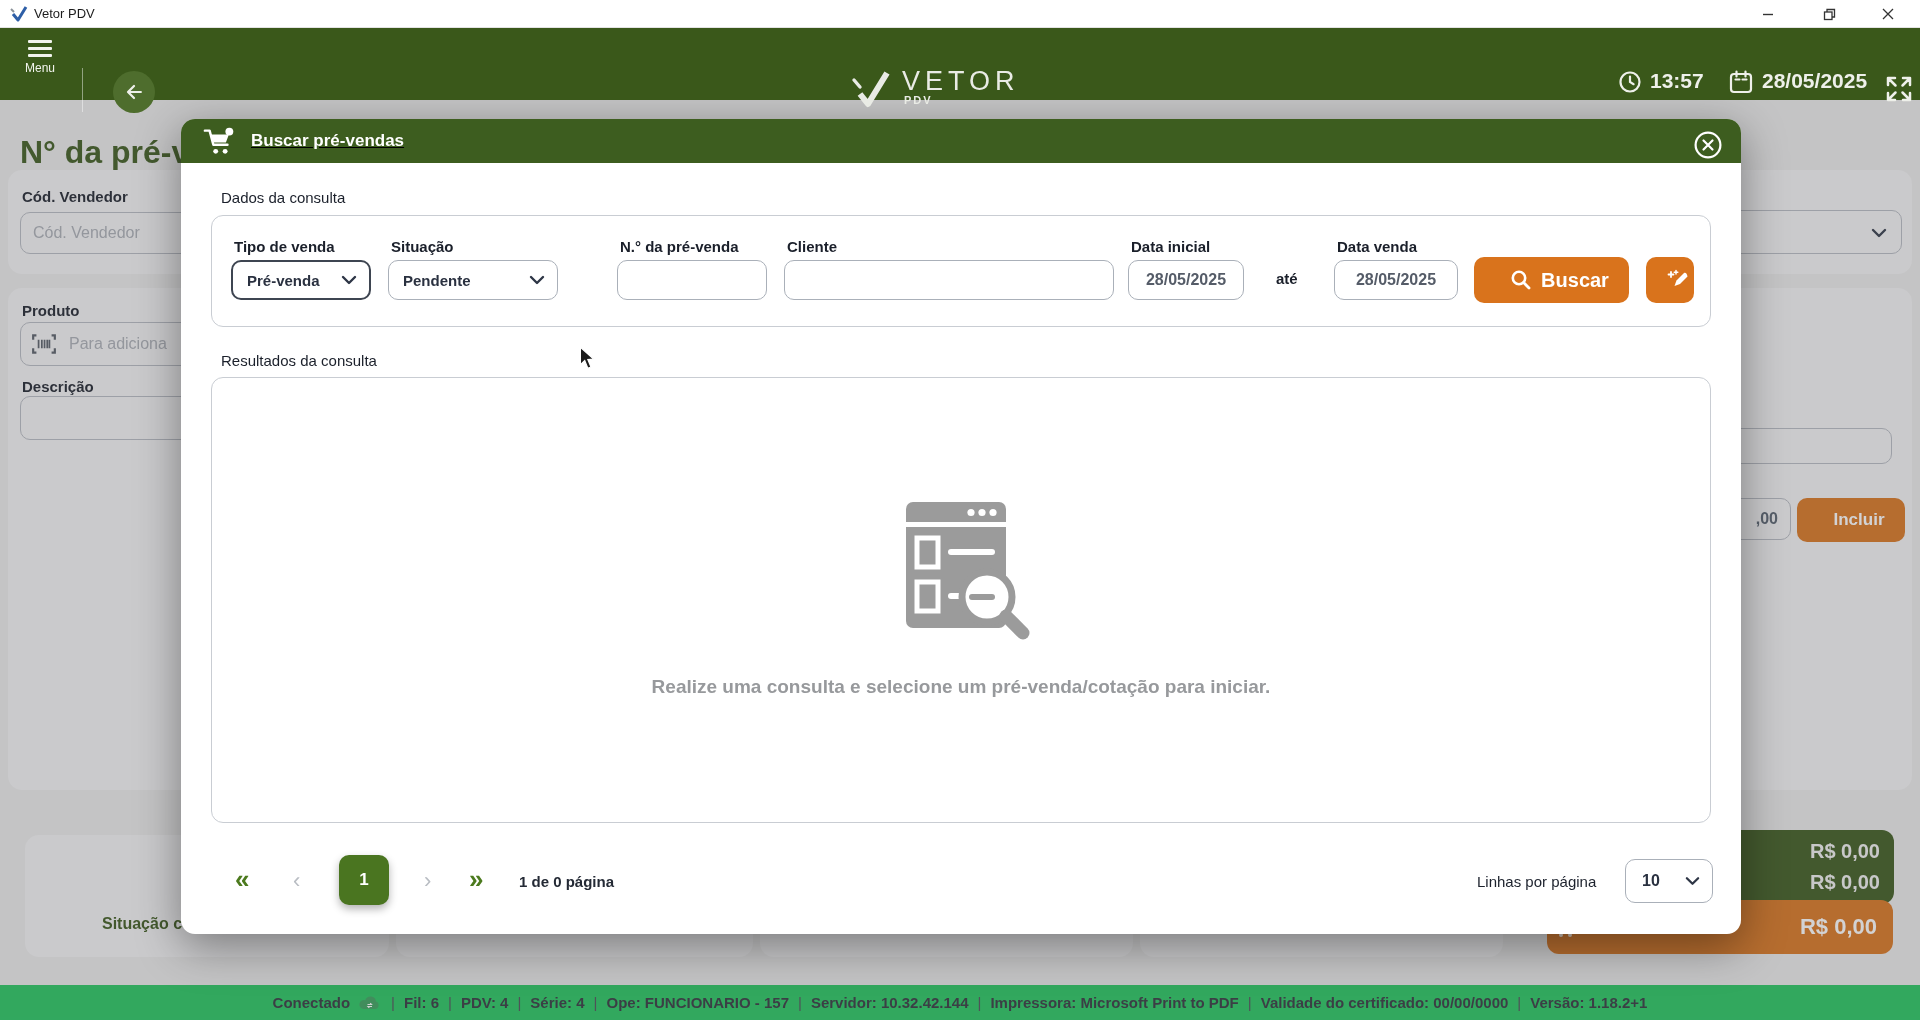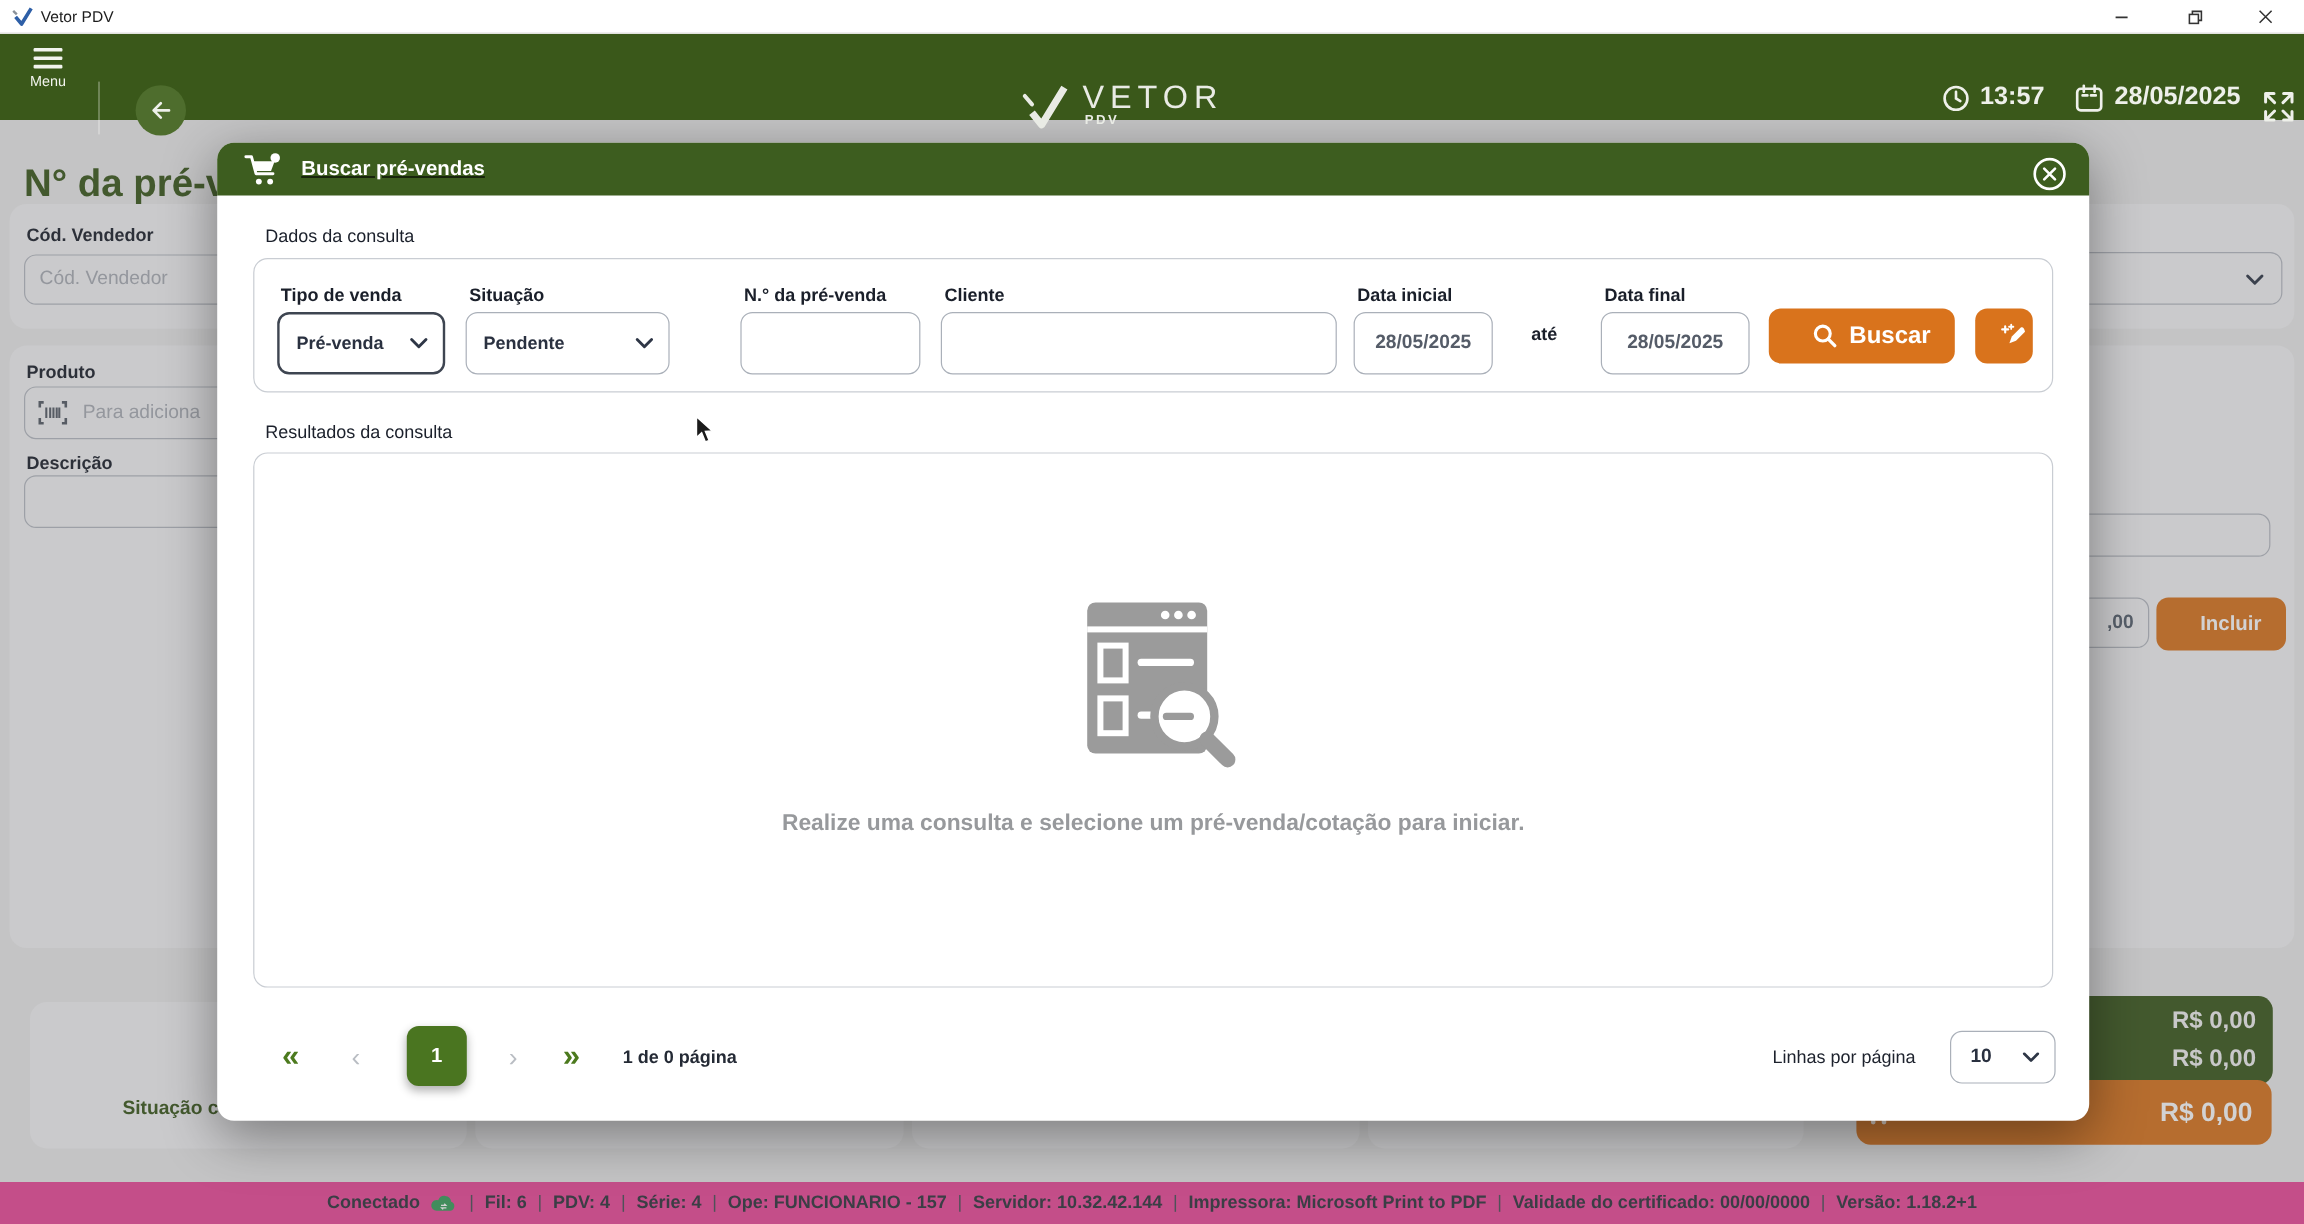--- a/index.html
+++ b/index.html
@@ -33,33 +33,33 @@
   .bg-input::placeholder { color:#a9adb5; }
   .overlay { left:0; top:100px; width:1920px; height:920px; background:rgba(92,92,98,0.28); z-index:2; }
   .totals-panel { left:1540px; top:730px; width:354px; height:74px; background:#3a581b; border-radius:12px; padding:6px 14px; text-align:right; }
   .totals-panel div { color:#f2f2f2; font-size:20px; font-weight:700; line-height:31px; }
   .orange-bar { left:1547px; top:800px; width:346px; height:54px; background:#d9731c; border-radius:12px; display:flex; align-items:center; justify-content:flex-end; padding-right:16px; }
   .orange-bar .amount { color:#fff; font-size:22px; font-weight:700; }
   .drag-dots { position:absolute; left:12px; top:14px; width:14px; height:26px; display:grid; grid-template-columns:1fr 1fr; gap:3px; }
   .drag-dots i { width:4px; height:4px; border-radius:50%; background:rgba(255,255,255,0.85); }
 
   
-  .statusbar { left:0; top:985px; width:1920px; height:35px; background:#ec4899; display:flex; align-items:center; justify-content:center; font-size:15px; font-weight:600; color:#2f333b; z-index:1; }
+  .statusbar { left:0; top:985px; width:1920px; height:35px; background:#22c55e; display:flex; align-items:center; justify-content:center; font-size:15px; font-weight:600; color:#2f333b; z-index:1; }
   .status-item::before { content:"|"; margin:0 9px; color:#4a4e55; font-weight:400; }
   .cloud-wrap { margin-left:8px; display:inline-flex; }
 
   
   .modal { left:181px; top:119px; width:1560px; height:815px; background:#fff; border-radius:14px; box-shadow:0 12px 45px rgba(0,0,0,0.4); z-index:3; }
   .modal-header { left:0; top:0; width:1560px; height:44px; background:#3d5d1f; border-radius:14px 14px 0 0; display:flex; align-items:center; padding-left:22px;text-decoration:underline; }
   .modal-title { color:#fff; font-size:17px; font-weight:700; margin-left:16px; }
   .modal-close { left:1513px; top:12px; width:28px; height:28px; display:flex; align-items:center; justify-content:center; }
   .section-label { font-size:15px; font-weight:500; color:#1b202b; }
   .fieldset { border:1px solid #c9cdd3; border-radius:12px; }
   .f-label { position:absolute; top:22px; font-size:15px; font-weight:600; color:#1a1f2a; white-space:nowrap; }
-  .f-box { position:absolute; top:44px; height:52px; border:1.5px solid #aab0b9; border-radius:10px; background:#fff; display:flex; align-items:center; }
+  .f-box { position:absolute; top:44px; height:40px; border:1.5px solid #aab0b9; border-radius:10px; background:#fff; display:flex; align-items:center; }
   .f-box.focused { border:2px solid #3e4551; }
   .f-select { justify-content:space-between; padding:0 12px 0 14px; }
   .f-select .val { font-size:15px; font-weight:700; color:#2a3140; }
   .f-input { border:1.5px solid #aab0b9; border-radius:10px; width:100%; height:100%; font-family:"Liberation Sans",sans-serif; font-size:16px; padding:0 12px; color:#2a3140; }
   .f-date { font-size:16px; font-weight:700; color:#555c68; width:100%; text-align:center; border:none; background:transparent; font-family:"Liberation Sans",sans-serif; }
   .ate { position:absolute; top:54px; font-size:15px; font-weight:600; color:#1a1f2a; }
   .btn-orange { background:#d9731c; border-radius:10px; display:flex; align-items:center; justify-content:center; border:none; cursor:pointer;padding-left:16px; }
   .buscar-label { color:#fff; font-size:20px; font-weight:700; margin-left:9px; }
   .empty-wrap { left:30px; top:258px; width:1500px; height:446px; display:flex; flex-direction:column; align-items:center; }
   .empty-msg { margin-top:24px; font-size:19px; font-weight:600; color:#97999c; }
@@ -264,21 +264,21 @@
       <input class="f-input" value="" style="">
     </div>
 
     <span class="f-label" style="left:919px;">Data inicial</span>
     <div class="f-box" style="left:916px;width:116px;">
       <input class="f-date" value="28/05/2025" style="">
     </div>
 
     <span class="ate" style="left:1064px;">até</span>
 
-    <span class="f-label" style="left:1125px;">Data final</span>
+    <span class="f-label" style="left:1125px;">Data venda</span>
     <div class="f-box" style="left:1122px;width:124px;">
       <input class="f-date" value="28/05/2025" style="">
     </div>
 
     <button class="abs btn-orange" style="left:1262px;top:41px;width:155px;height:46px;">
       <svg width="22" height="22" viewBox="0 0 22 22">
           <circle cx="9" cy="9" r="6.2" stroke="#fff" stroke-width="2.6" fill="none"></circle>
           <path d="M13.6 13.6 L19 19" stroke="#fff" stroke-width="2.8" stroke-linecap="round"></path>
         </svg>
       <span class="buscar-label">Buscar</span>

